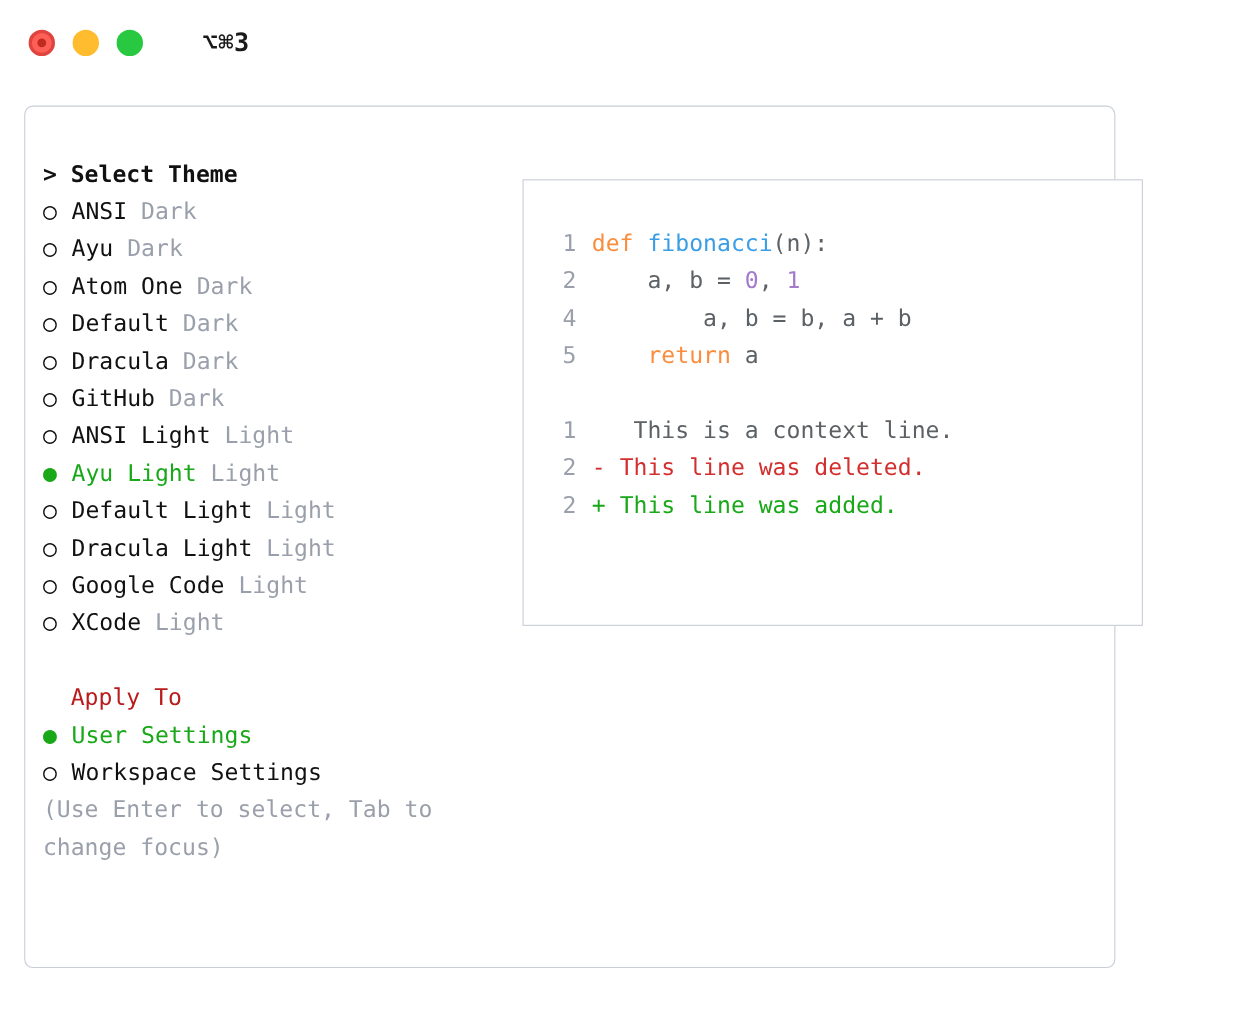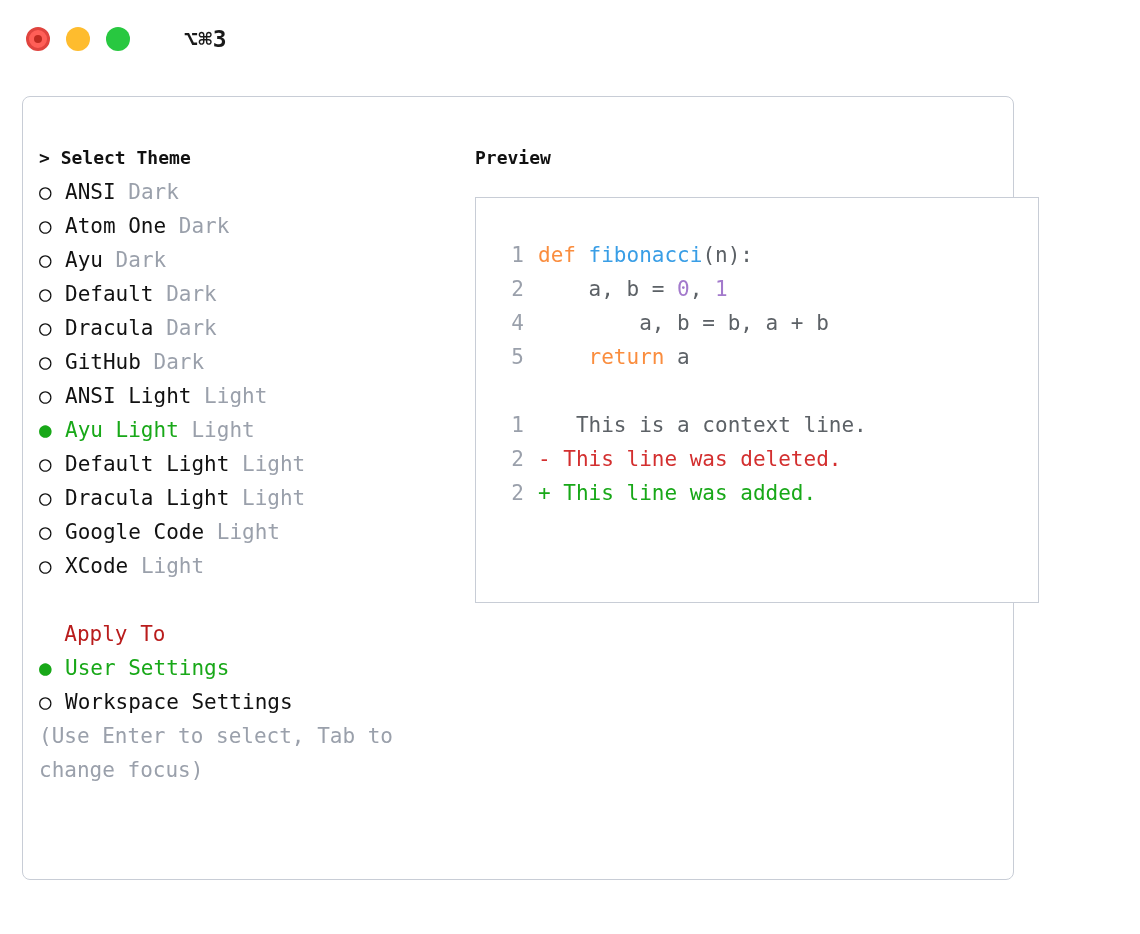--- a/index.html
+++ b/index.html
@@ -66,21 +66,21 @@
   }
   .left-col {
     width: 462px;
     padding-left: 16px;
   }
   .right-col {
     flex: 1;
     padding-left: 16px;
   }
   .heading {
-    font-size: 18px;
+    font-size: 21px;
     font-weight: bold;
     color: #111111;
     line-height: 34px;
     white-space: pre;
   }
   .list { margin-top: 0; }
   .row {
     font-size: 21px;
     line-height: 34px;
     color: #111111;
@@ -149,22 +149,22 @@
 
   <div class="panel">
     <div class="cols">
 
       <div class="left-col">
 
         <div class="heading">&gt; Select Theme</div>
 
         <div class="list">
           <div class="row"><span class="marker">○</span><span>ANSI</span><span> </span><span class="tag">Dark</span></div>
+          <div class="row"><span class="marker">○</span><span>Ayu</span><span> </span><span class="tag">Dark</span></div>
           <div class="row"><span class="marker">○</span><span>Atom One</span><span> </span><span class="tag">Dark</span></div>
-          <div class="row"><span class="marker">○</span><span>Ayu</span><span> </span><span class="tag">Dark</span></div>
           <div class="row"><span class="marker">○</span><span>Default</span><span> </span><span class="tag">Dark</span></div>
           <div class="row"><span class="marker">○</span><span>Dracula</span><span> </span><span class="tag">Dark</span></div>
           <div class="row"><span class="marker">○</span><span>GitHub</span><span> </span><span class="tag">Dark</span></div>
           <div class="row"><span class="marker">○</span><span>ANSI Light</span><span> </span><span class="tag">Light</span></div>
           <div class="row selected"><span class="marker">●</span><span>Ayu Light</span><span> </span><span class="tag">Light</span></div>
           <div class="row"><span class="marker">○</span><span>Default Light</span><span> </span><span class="tag">Light</span></div>
           <div class="row"><span class="marker">○</span><span>Dracula Light</span><span> </span><span class="tag">Light</span></div>
           <div class="row"><span class="marker">○</span><span>Google Code</span><span> </span><span class="tag">Light</span></div>
           <div class="row"><span class="marker">○</span><span>XCode</span><span> </span><span class="tag">Light</span></div>
         </div>
@@ -173,21 +173,20 @@
 
         <div class="list">
           <div class="row selected"><span class="marker">●</span><span>User Settings</span></div>
           <div class="row"><span class="marker">○</span><span>Workspace Settings</span></div>
         </div>
 
         <div class="hint">(Use Enter to select, Tab to change focus)</div>
       </div>
 
       <div class="right-col">
-        <div class="heading">Preview</div>
 
         <div class="preview-box">
 
           <div class="code-line"><span class="ln">1</span><span class="kw">def </span><span class="fn">fibonacci</span><span class="plain">(n):</span></div>
 
           <div class="code-line"><span class="ln">2</span><span class="plain">    a, b = </span><span class="num">0</span><span class="plain">, </span><span class="num">1</span></div>
 
 
           <div class="code-line"><span class="ln">4</span><span class="plain">        a, b = b, a + b</span></div>
 

